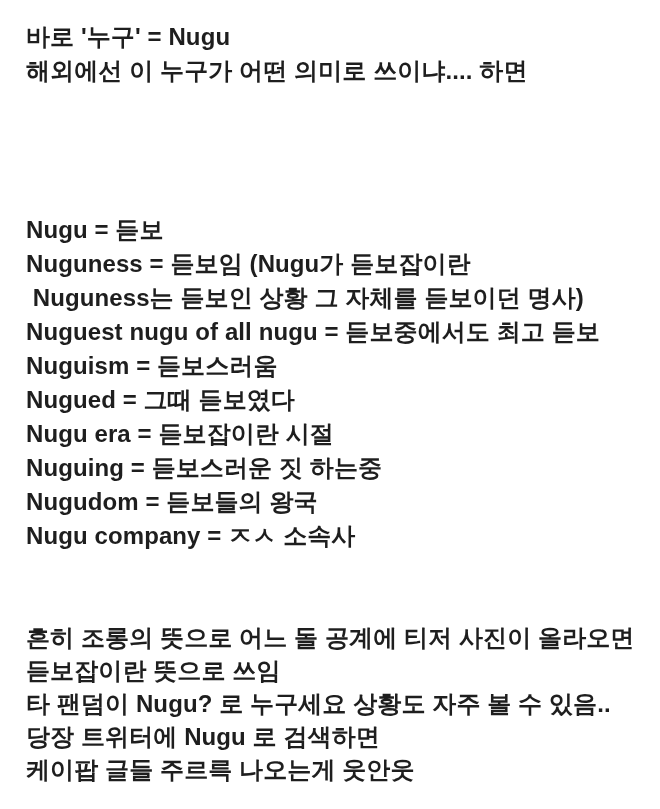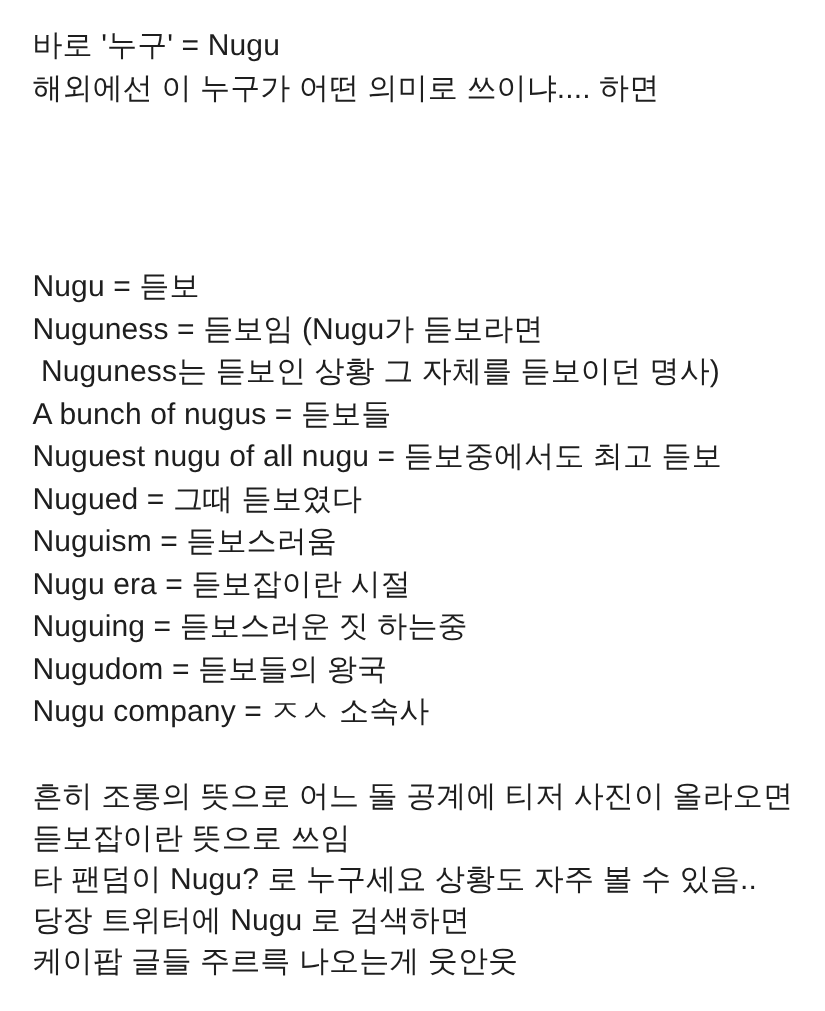--- a/index.html
+++ b/index.html
@@ -22,21 +22,21 @@
     height: 809px;
     background: #ffffff;
   }
   .text-block {
     position: absolute;
     left: 26px;
     right: 8px;
     color: #1e1e1e;
     font-size: 24px;
     line-height: 34px;
-    font-weight: 400;
+    font-weight: 700;
     letter-spacing: 0.1px;
   }
   .text-block .line {
     white-space: pre;
   }
   .block-intro { top: 20px; }
   .block-glossary { top: 193px; margin-top: 20px; }
   .block-outro { top: 621px; line-height: 33px; }
 </style>
 </head>
@@ -44,26 +44,25 @@
 
 <div class="page">
 
   <div class="text-block block-intro">
     <div class="line">바로 '누구' = Nugu</div>
     <div class="line">해외에선 이 누구가 어떤 의미로 쓰이냐.... 하면</div>
   </div>
 
   <div class="text-block block-glossary">
     <div class="line">Nugu = 듣보</div>
-    <div class="line">Nuguness = 듣보임 (Nugu가 듣보라면</div>
+    <div class="line">Nuguness = 듣보임 (Nugu가 듣보잡이란</div>
     <div class="line"> Nuguness는 듣보인 상황 그 자체를 듣보이던 명사)</div>
-    <div class="line">A bunch of nugus = 듣보들</div>
     <div class="line">Nuguest nugu of all nugu = 듣보중에서도 최고 듣보</div>
+    <div class="line">Nuguism = 듣보스러움</div>
     <div class="line">Nugued = 그때 듣보였다</div>
-    <div class="line">Nuguism = 듣보스러움</div>
     <div class="line">Nugu era = 듣보잡이란 시절</div>
     <div class="line">Nuguing = 듣보스러운 짓 하는중</div>
     <div class="line">Nugudom = 듣보들의 왕국</div>
     <div class="line">Nugu company = ㅈㅅ 소속사</div>
   </div>
 
   <div class="text-block block-outro">
     <div class="line">흔히 조롱의 뜻으로 어느 돌 공계에 티저 사진이 올라오면</div>
     <div class="line">듣보잡이란 뜻으로 쓰임</div>
     <div class="line">타 팬덤이 Nugu? 로 누구세요 상황도 자주 볼 수 있음..</div>

